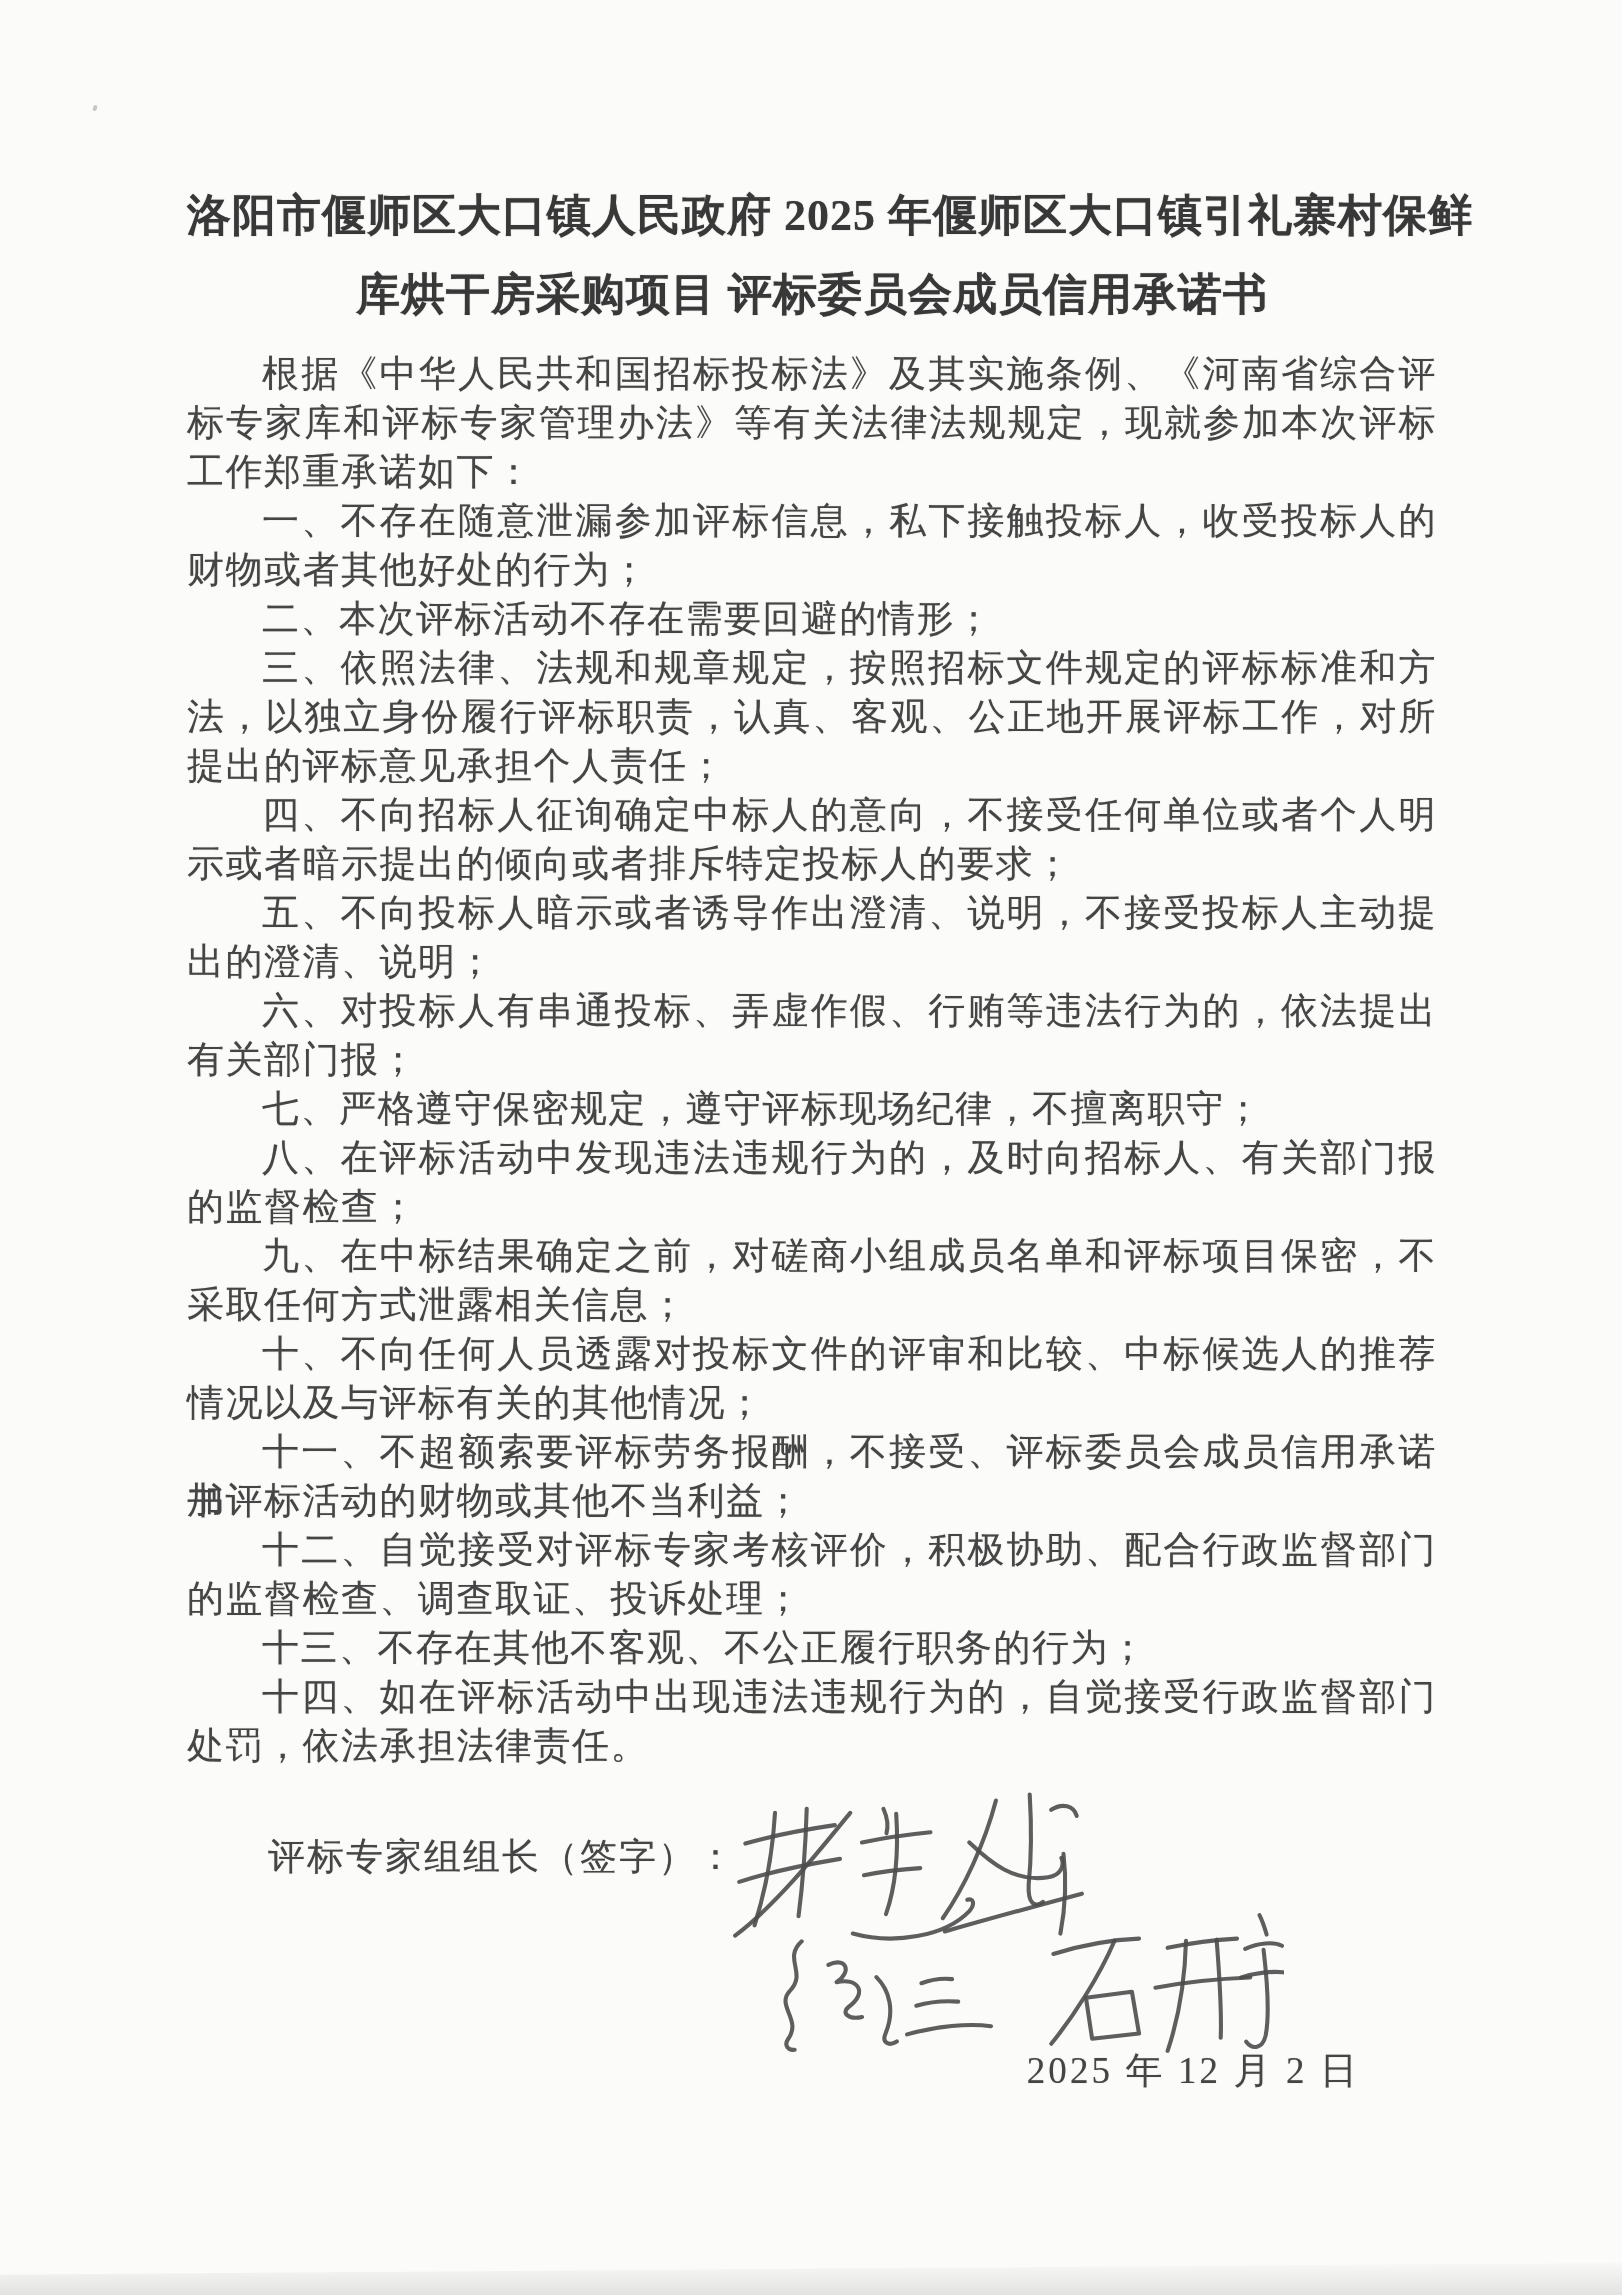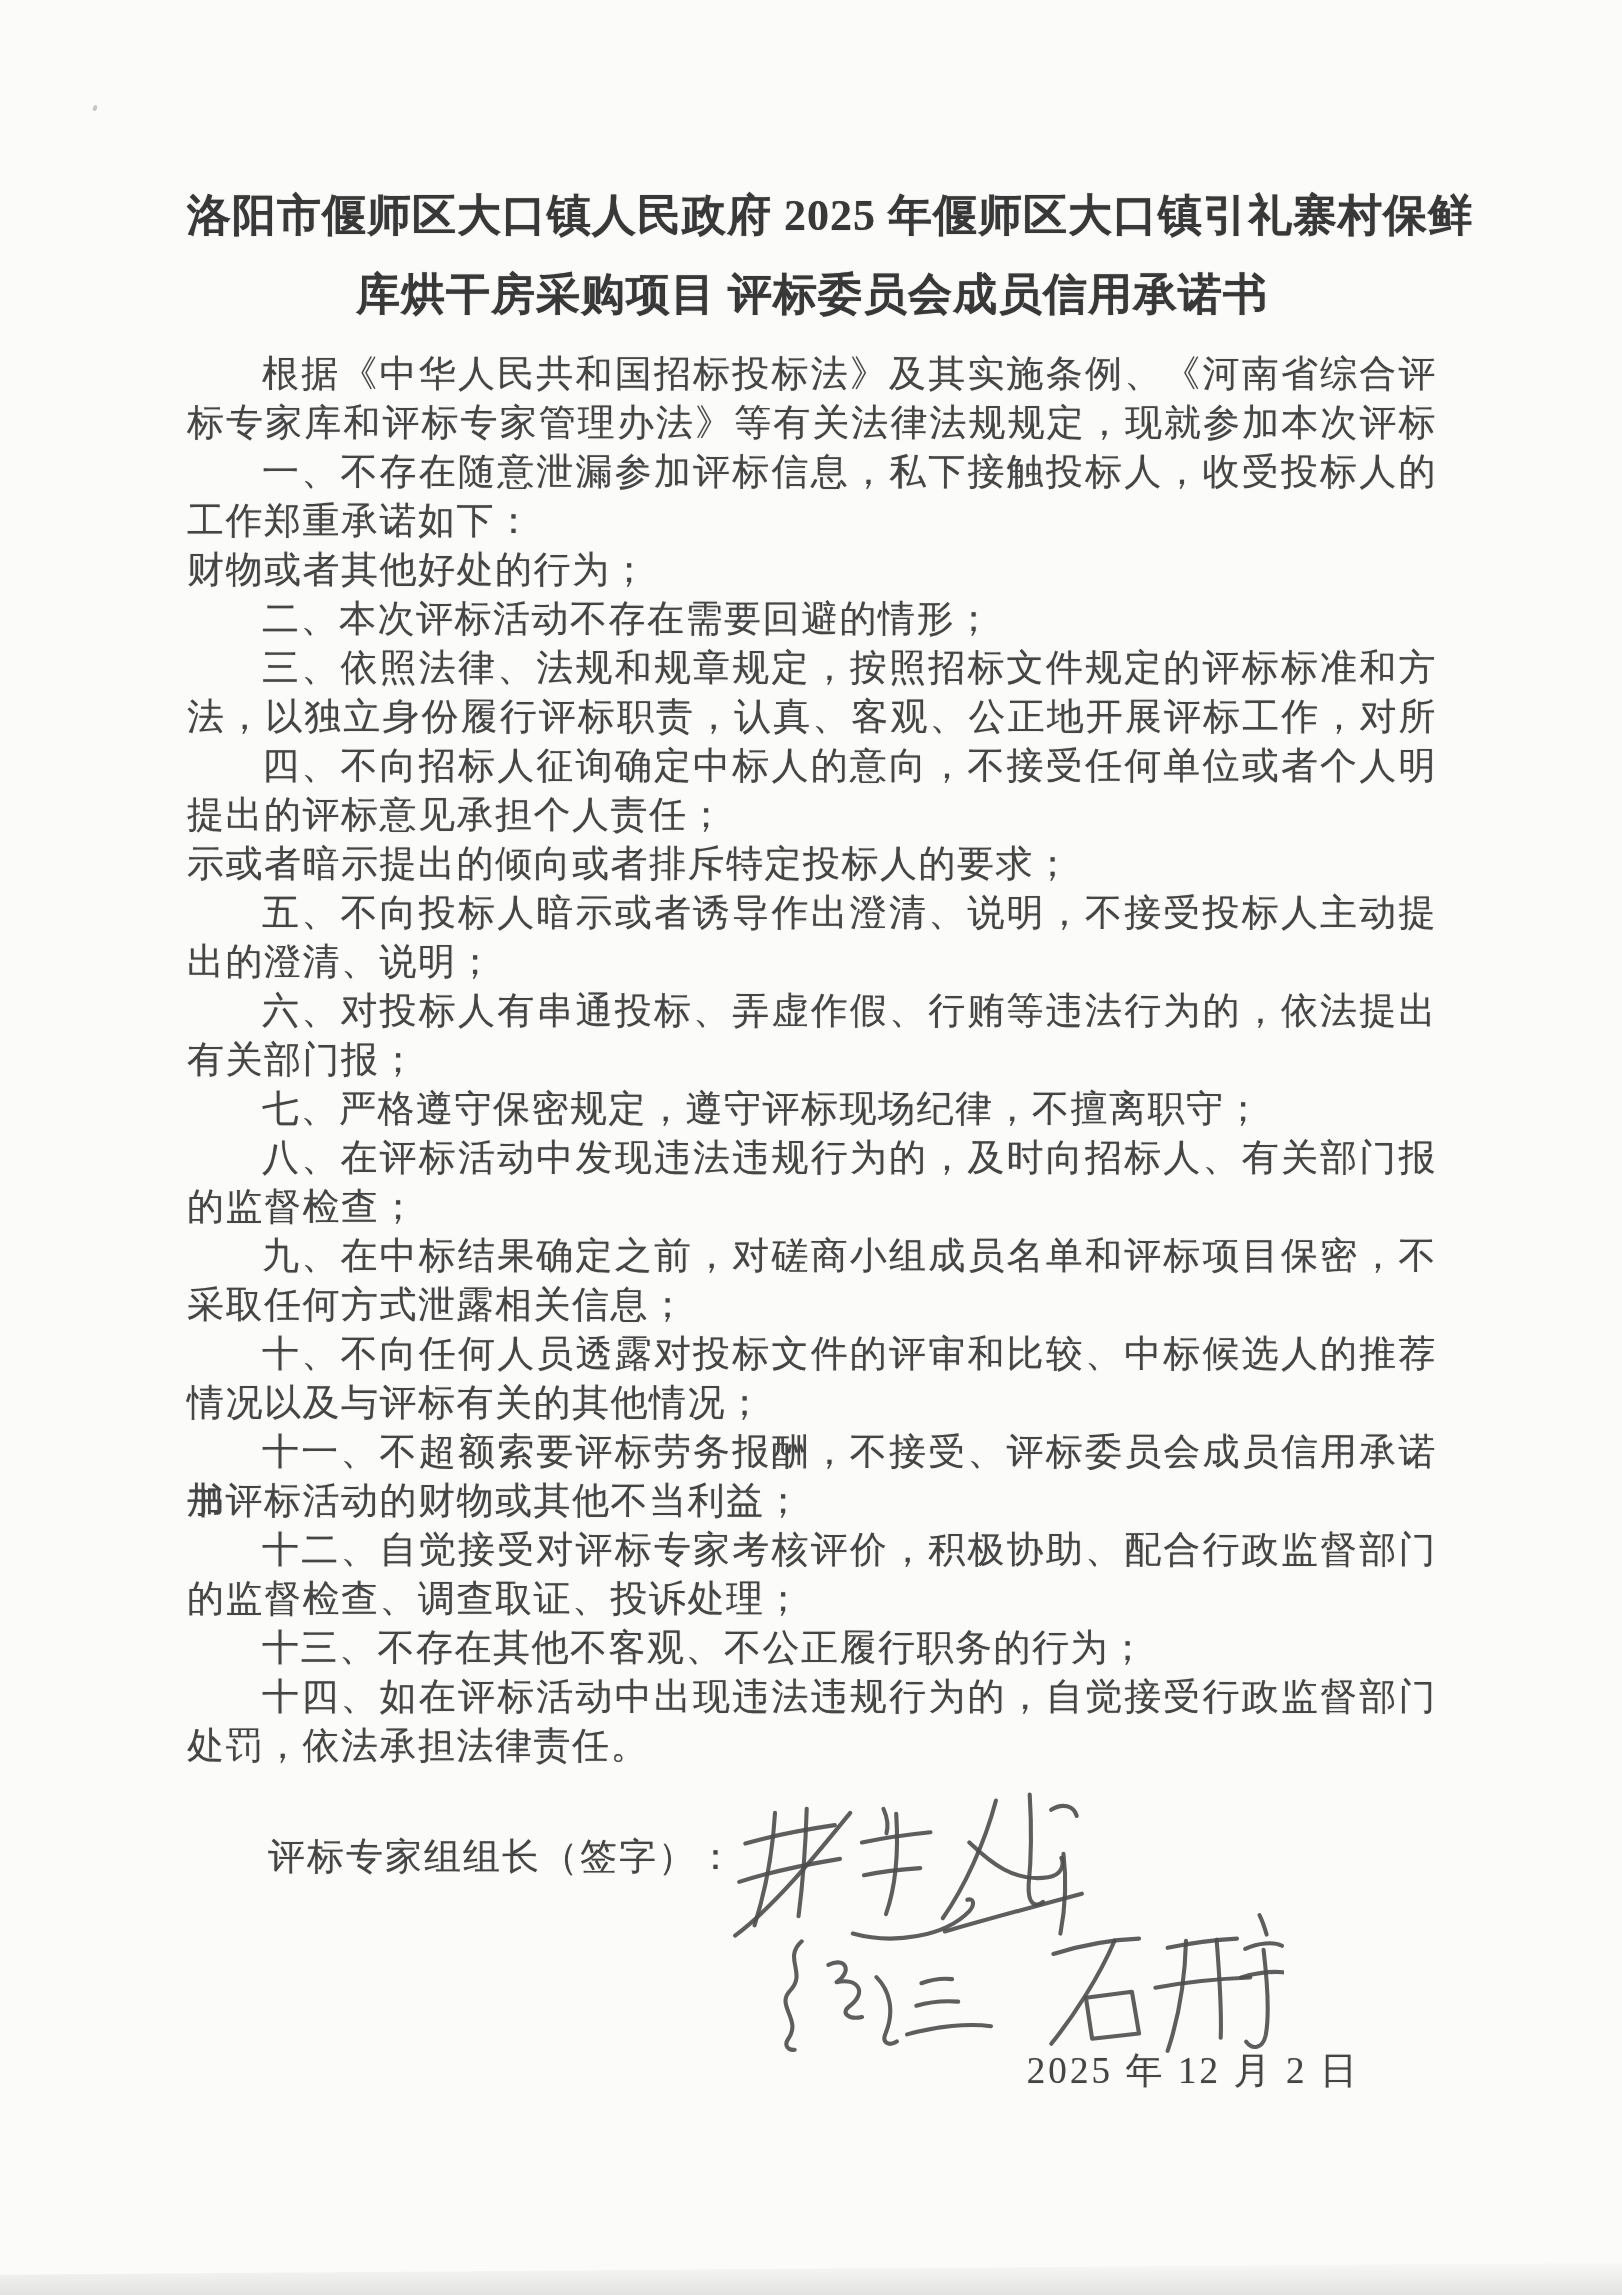--- a/index.html
+++ b/index.html
@@ -75,28 +75,28 @@
   <div class="speck"></div>
 
   <div class="title">
     <div class="title-line">洛阳市偃师区大口镇人民政府 2025 年偃师区大口镇引礼寨村保鲜</div>
     <div class="title-line">库烘干房采购项目 评标委员会成员信用承诺书</div>
   </div>
 
   <div class="body-text">
       <div class="line first fill">根据《中华人民共和国招标投标法》及其实施条例、《河南省综合评</div>
       <div class="line fill">标专家库和评标专家管理办法》等有关法律法规规定，现就参加本次评标</div>
+      <div class="line">工作郑重承诺如下：</div>
       <div class="line first fill">一、不存在随意泄漏参加评标信息，私下接触投标人，收受投标人的</div>
-      <div class="line">工作郑重承诺如下：</div>
       <div class="line">财物或者其他好处的行为；</div>
       <div class="line first">二、本次评标活动不存在需要回避的情形；</div>
       <div class="line first fill">三、依照法律、法规和规章规定，按照招标文件规定的评标标准和方</div>
       <div class="line fill">法，以独立身份履行评标职责，认真、客观、公正地开展评标工作，对所</div>
+      <div class="line">提出的评标意见承担个人责任；</div>
       <div class="line first fill">四、不向招标人征询确定中标人的意向，不接受任何单位或者个人明</div>
-      <div class="line">提出的评标意见承担个人责任；</div>
       <div class="line">示或者暗示提出的倾向或者排斥特定投标人的要求；</div>
       <div class="line first fill">五、不向投标人暗示或者诱导作出澄清、说明，不接受投标人主动提</div>
       <div class="line">出的澄清、说明；</div>
       <div class="line first fill">六、对投标人有串通投标、弄虚作假、行贿等违法行为的，依法提出</div>
       <div class="line">有关部门报；</div>
       <div class="line first">七、严格遵守保密规定，遵守评标现场纪律，不擅离职守；</div>
       <div class="line first fill">八、在评标活动中发现违法违规行为的，及时向招标人、有关部门报</div>
       <div class="line">的监督检查；</div>
       <div class="line first fill">九、在中标结果确定之前，对磋商小组成员名单和评标项目保密，不</div>
       <div class="line">采取任何方式泄露相关信息；</div>

